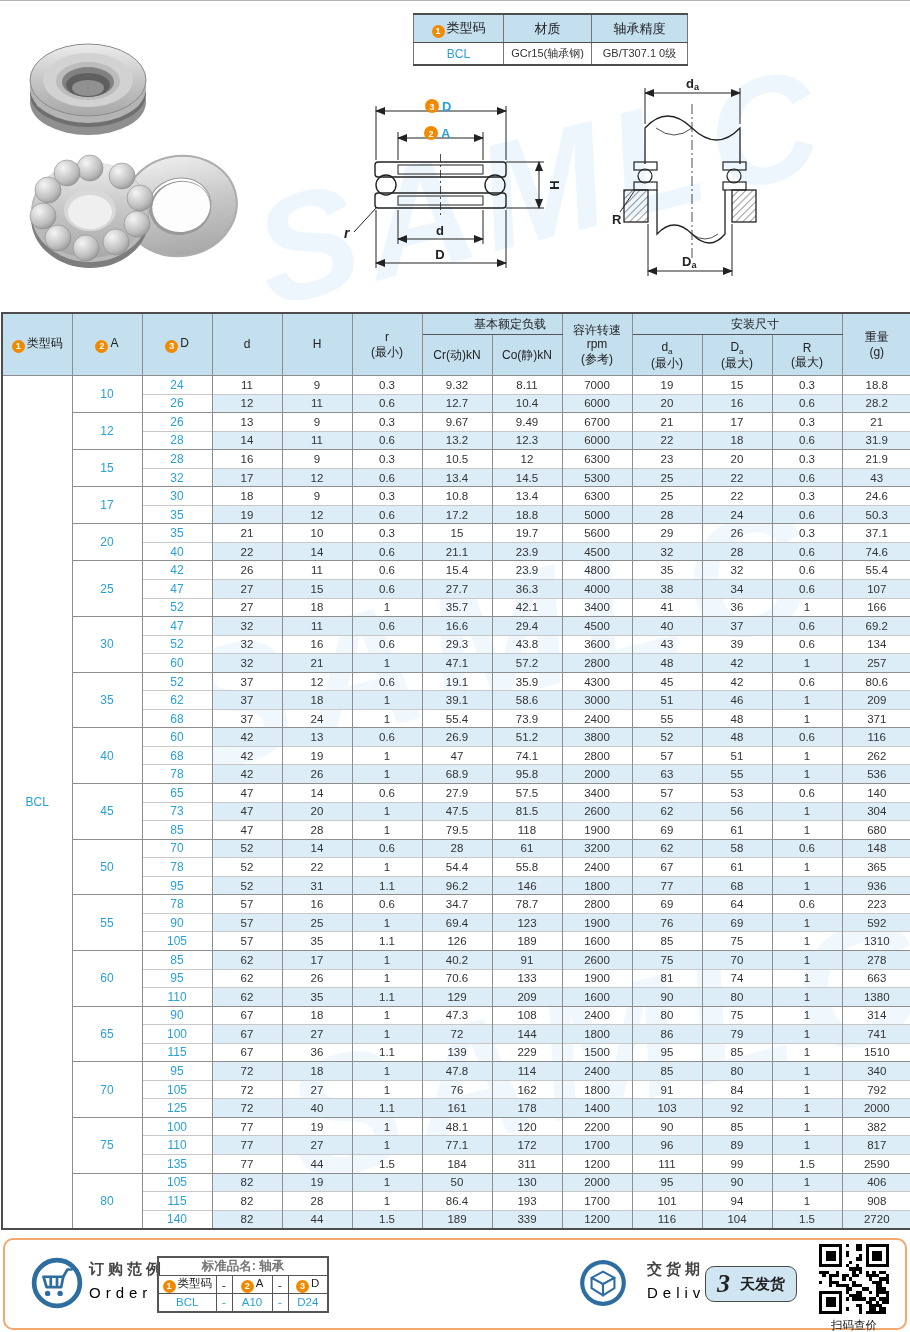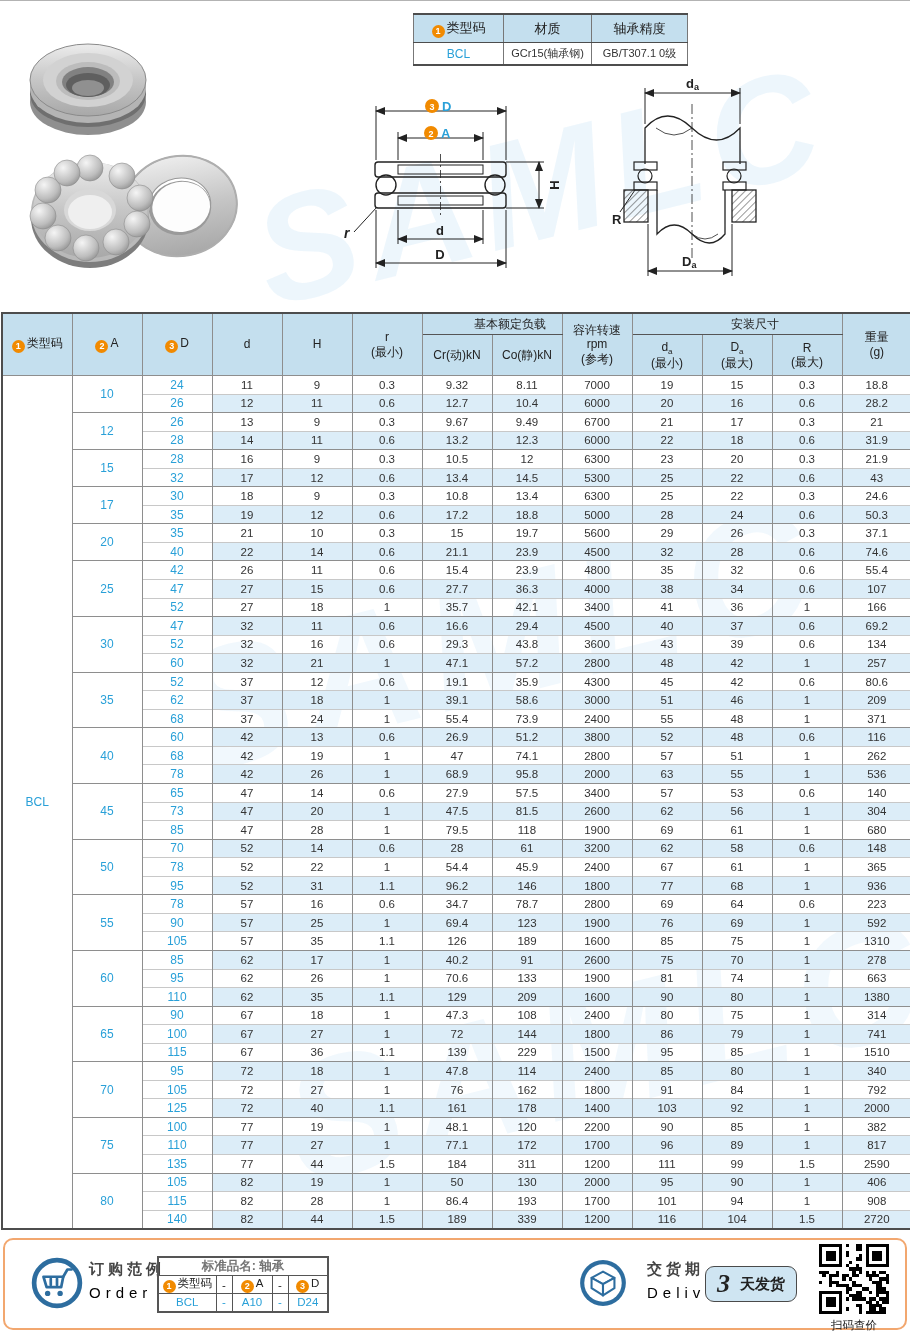--- a/index.html
+++ b/index.html
@@ -634,21 +634,21 @@
         <td class="nc">58</td>
         <td class="nc">0.6</td>
         <td class="nc">148</td>
       </tr>
       <tr class="rsep">
         <td class="dc">78</td>
         <td class="nc">52</td>
         <td class="nc">22</td>
         <td class="nc">1</td>
         <td class="nc">54.4</td>
-        <td class="nc">45.9</td>
+        <td class="nc">55.8</td>
         <td class="nc">2400</td>
         <td class="nc">67</td>
         <td class="nc">61</td>
         <td class="nc">1</td>
         <td class="nc">365</td>
       </tr>
       <tr class="stripe rsep">
         <td class="dc">95</td>
         <td class="nc">52</td>
         <td class="nc">31</td>

